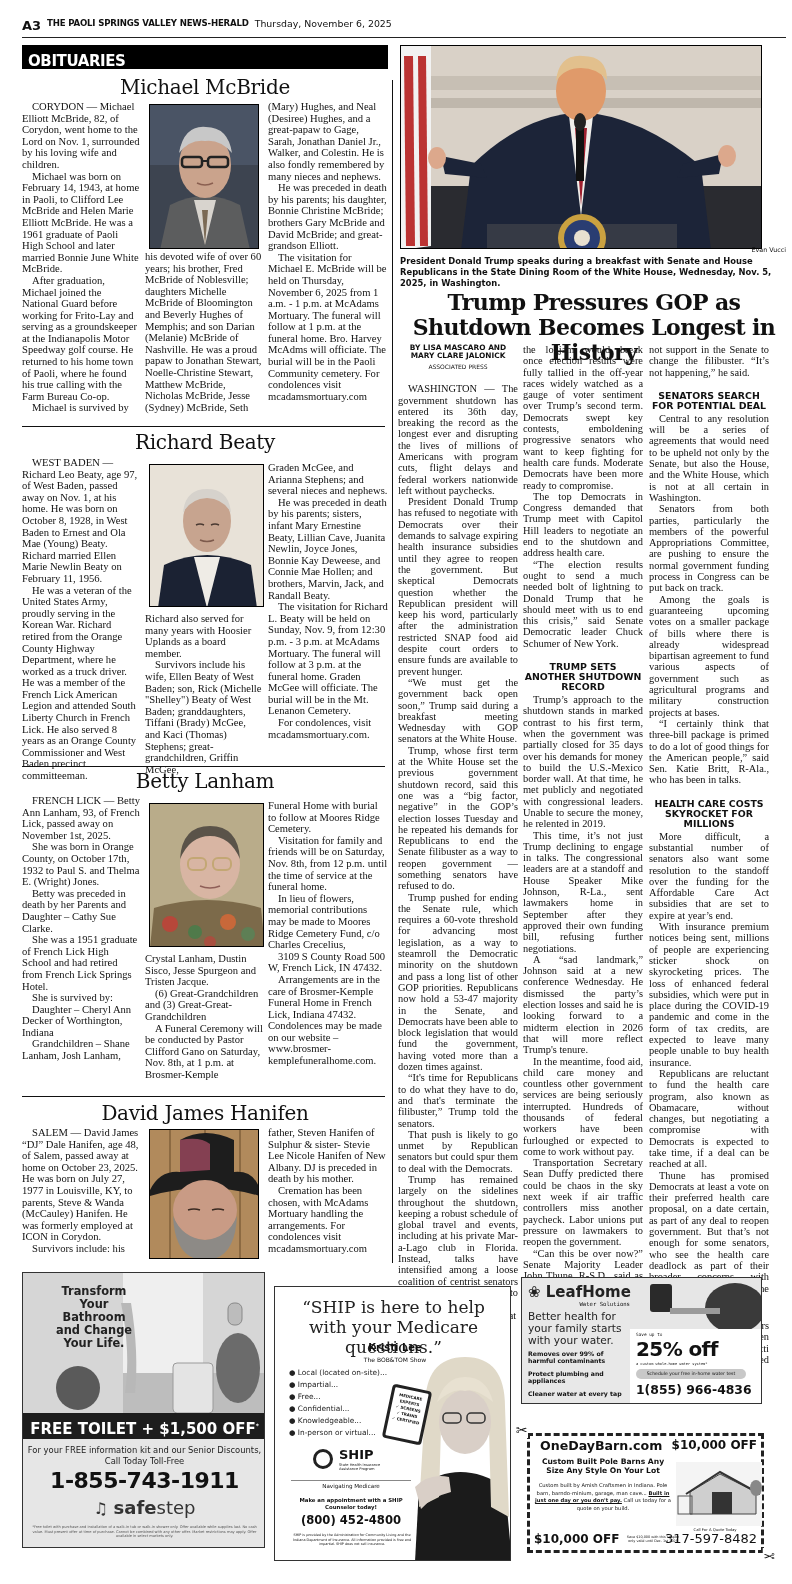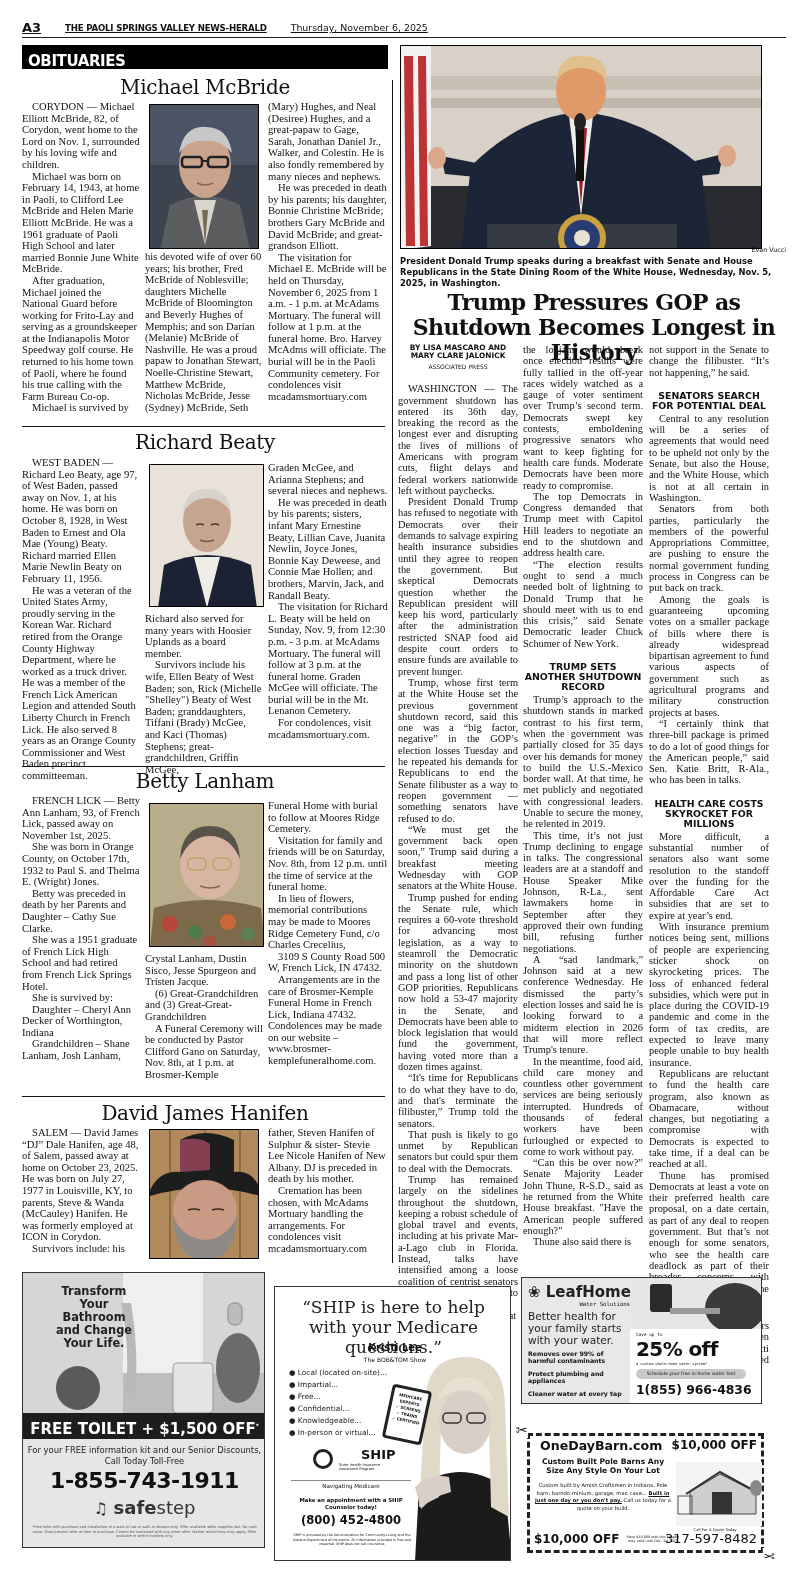--- a/index.html
+++ b/index.html
@@ -1,19 +1,19 @@
 <!DOCTYPE html>
 <html><head>
 <meta charset="utf-8">
 <style>
   * { box-sizing: border-box; margin: 0; padding: 0; }
   html, body { width: 792px; height: 1584px; background: #fff; overflow: hidden; }
   body { position: relative; font-family: "Liberation Serif", serif; color: #111; }
   .abs { position: absolute; }
-  .masthead { left: 22px; top: 18px; width: 764px; height: 20px; border-bottom: 1px solid #222; display: flex; align-items: center; gap: 24px; text-decoration: underline; }
+  .masthead { left: 22px; top: 18px; width: 764px; height: 20px; border-bottom: 1px solid #222; display: flex; align-items: flex-start; gap: 6px; }
   .mh-page { font-family: "DejaVu Sans", sans-serif; font-weight: bold; font-size: 13px; }
   .mh-paper { font-family: "DejaVu Sans", sans-serif; font-weight: bold; font-size: 8.6px; letter-spacing: -0.2px; }
   .mh-date { font-family: "DejaVu Sans", sans-serif; font-size: 9.4px; }
   .section-bar { left: 22px; top: 45px; width: 366px; height: 24px; background: #000; color: #fff; font-family: "DejaVu Sans", sans-serif; font-weight: bold; font-size: 15px; padding: 7px 6px; letter-spacing: -0.4px; }
   .vrule { background: #111; width: 1px; }
   .hrule { background: #111; height: 1px; }
   .obit-name { font-family: "DejaVu Serif", serif; font-size: 20px; text-align: center; width: 366px; left: 22px; letter-spacing: -0.3px; }
   .col { font-size: 10.6px; line-height: 11.6px; text-align: left; }
   .col p { text-indent: 10px; }
   .col p.noind { text-indent: 0; }
@@ -199,38 +199,39 @@
 <div class="abs headline">Trump Pressures GOP as Shutdown Becomes Longest in History</div>
 
 <div class="abs art" style="left:398px; top:344px; width:120px;">
   <div class="byline">
     <span>BY LISA MASCARO AND MARY CLARE JALONICK</span>
     <span class="org">ASSOCIATED PRESS</span>
   </div>
   <div style="height:12px"></div>
   <p>WASHINGTON — The government shutdown has entered its 36th day, breaking the record as the longest ever and disrupting the lives of millions of Americans with program cuts, flight delays and federal workers nationwide left without paychecks.</p>
   <p>President Donald Trump has refused to negotiate with Democrats over their demands to salvage expiring health insurance subsidies until they agree to reopen the government. But skeptical Democrats question whether the Republican president will keep his word, particularly after the administration restricted SNAP food aid despite court orders to ensure funds are available to prevent hunger.</p>
+  <p>“We must get the government back open soon,” Trump said during a breakfast meeting Wednesday with GOP senators at the White House.</p>
   <p>Trump, whose first term at the White House set the previous government shutdown record, said this one was a “big factor, negative” in the GOP’s election losses Tuesday and he repeated his demands for Republicans to end the Senate filibuster as a way to reopen government — something senators have refused to do.</p>
-  <p>“We must get the government back open soon,” Trump said during a breakfast meeting Wednesday with GOP senators at the White House.</p>
   <p>Trump pushed for ending the Senate rule, which requires a 60-vote threshold for advancing most legislation, as a way to steamroll the Democratic minority on the shutdown and pass a long list of other GOP priorities. Republicans now hold a 53-47 majority in the Senate, and Democrats have been able to block legislation that would fund the government, having voted more than a dozen times against.</p>
   <p>“It's time for Republicans to do what they have to do, and that's terminate the filibuster,” Trump told the senators.</p>
   <p>That push is likely to go unmet by Republican senators but could spur them to deal with the Democrats.</p>
   <p>Trump has remained largely on the sidelines throughout the shutdown, keeping a robust schedule of global travel and events, including at his private Mar-a-Lago club in Florida. Instead, talks have intensified among a loose coalition of centrist senators trying to negotiate an end to the stalemate.</p>
   <p>Expectations are high that</p>
 </div>
 
 <div class="abs art" style="left:523px; top:344px; width:120px;">
   <p class="noind" style="text-indent:0">the logjam would break once election results were fully tallied in the off-year races widely watched as a gauge of voter sentiment over Trump’s second term. Democrats swept key contests, emboldening progressive senators who want to keep fighting for health care funds. Moderate Democrats have been more ready to compromise.</p>
   <p>The top Democrats in Congress demanded that Trump meet with Capitol Hill leaders to negotiate an end to the shutdown and address health care.</p>
   <p>“The election results ought to send a much needed bolt of lightning to Donald Trump that he should meet with us to end this crisis,” said Senate Democratic leader Chuck Schumer of New York.</p>
   <div class="subhead" style="margin-top:13px">TRUMP SETS ANOTHER SHUTDOWN RECORD</div>
   <p>Trump’s approach to the shutdown stands in marked contrast to his first term, when the government was partially closed for 35 days over his demands for money to build the U.S.-Mexico border wall. At that time, he met publicly and negotiated with congressional leaders. Unable to secure the money, he relented in 2019.</p>
   <p>This time, it’s not just Trump declining to engage in talks. The congressional leaders are at a standoff and House Speaker Mike Johnson, R-La., sent lawmakers home in September after they approved their own funding bill, refusing further negotiations.</p>
   <p>A “sad landmark,” Johnson said at a new conference Wednesday. He dismissed the party’s election losses and said he is looking forward to a midterm election in 2026 that will more reflect Trump's tenure.</p>
   <p>In the meantime, food aid, child care money and countless other government services are being seriously interrupted. Hundreds of thousands of federal workers have been furloughed or expected to come to work without pay.</p>
+  <p>Transportation Secretary Sean Duffy predicted there could be chaos in the sky next week if air traffic controllers miss another paycheck. Labor unions put pressure on lawmakers to reopen the government.</p>
   <p>“Can this be over now?” Senate Majority Leader John Thune, R-S.D., said as he returned from the White House breakfast. "Have the American people suffered enough?"</p>
   <p>Thune also said there is</p>
 </div>
 
 <div class="abs art" style="left:649px; top:344px; width:120px;">
   <p style="text-indent:0">not support in the Senate to change the filibuster. “It’s not happening,” he said.</p>
   <div class="subhead" style="margin-top:13px">SENATORS SEARCH FOR POTENTIAL DEAL</div>
   <p>Central to any resolution will be a series of agreements that would need to be upheld not only by the Senate, but also the House, and the White House, which is not at all certain in Washington.</p>
   <p>Senators from both parties, particularly the members of the powerful Appropriations Committee, are pushing to ensure the normal government funding process in Congress can be put back on track.</p>
   <p>Among the goals is guaranteeing upcoming votes on a smaller package of bills where there is already widespread bipartisan agreement to fund various aspects of government such as agricultural programs and military construction projects at bases.</p>
@@ -292,21 +293,21 @@
     <li>● <span>In-person or virtual...</span></li>
   </ul>
   <div style="position:absolute; left:112px; top:100px; width:40px; height:55px; border:3px solid #222; border-radius:4px; background:#fff; transform:rotate(12deg); font-size:4px; line-height:6px; text-align:center; padding-top:4px; font-weight:bold;">
     <div>MEDICARE EXPERTS</div>
     <div>✓ <span>SCREENS</span></div>
     <div>✓ <span>TRAINS</span></div>
     <div>✓ <span>CERTIFIED</span></div>
   </div>
   <div style="position:absolute; left:38px; top:162px; width:90px; height:26px;">
     <div style="position:absolute; left:0; top:0; width:20px; height:20px; border:3px solid #222; border-radius:50%;"></div>
-    <div style="position:absolute; left:26px; top:-2px; font-weight:bold; font-size:13px;margin-left:22px;">SHIP</div>
+    <div style="position:absolute; left:26px; top:-2px; font-weight:bold; font-size:13px;">SHIP</div>
     <div style="position:absolute; left:26px; top:14px; width:60px; font-size:3.6px; line-height:4.4px;">State Health Insurance Assistance Program</div>
   </div>
   <div style="position:absolute; left:16px; top:193px; width:120px; text-align:center; font-size:5.6px; border-top:1px solid #888; padding-top:2px;">Navigating Medicare</div>
   <div style="position:absolute; left:16px; top:210px; width:120px; text-align:center; font-weight:bold; font-size:5.4px; line-height:7px;">Make an appointment with a SHIP Counselor today!</div>
   <div style="position:absolute; left:10px; top:226px; width:132px; text-align:center; font-weight:bold; font-size:11.6px;">(800) 452-4800</div>
   <div style="position:absolute; left:12px; top:246px; width:130px; text-align:center; font-size:3.4px; line-height:4.6px;">SHIP is provided by the Administration for Community Living and the Indiana Department of Insurance. All information provided is free and impartial. SHIP does not sell insurance.</div>
 </div>
 
 <div class="abs ad" style="left:521px; top:1277px; width:241px; height:127px; background:#e8e8e8;">
   <div style="position:absolute; left:108px; top:0; width:133px; height:51px; background:#555;">

